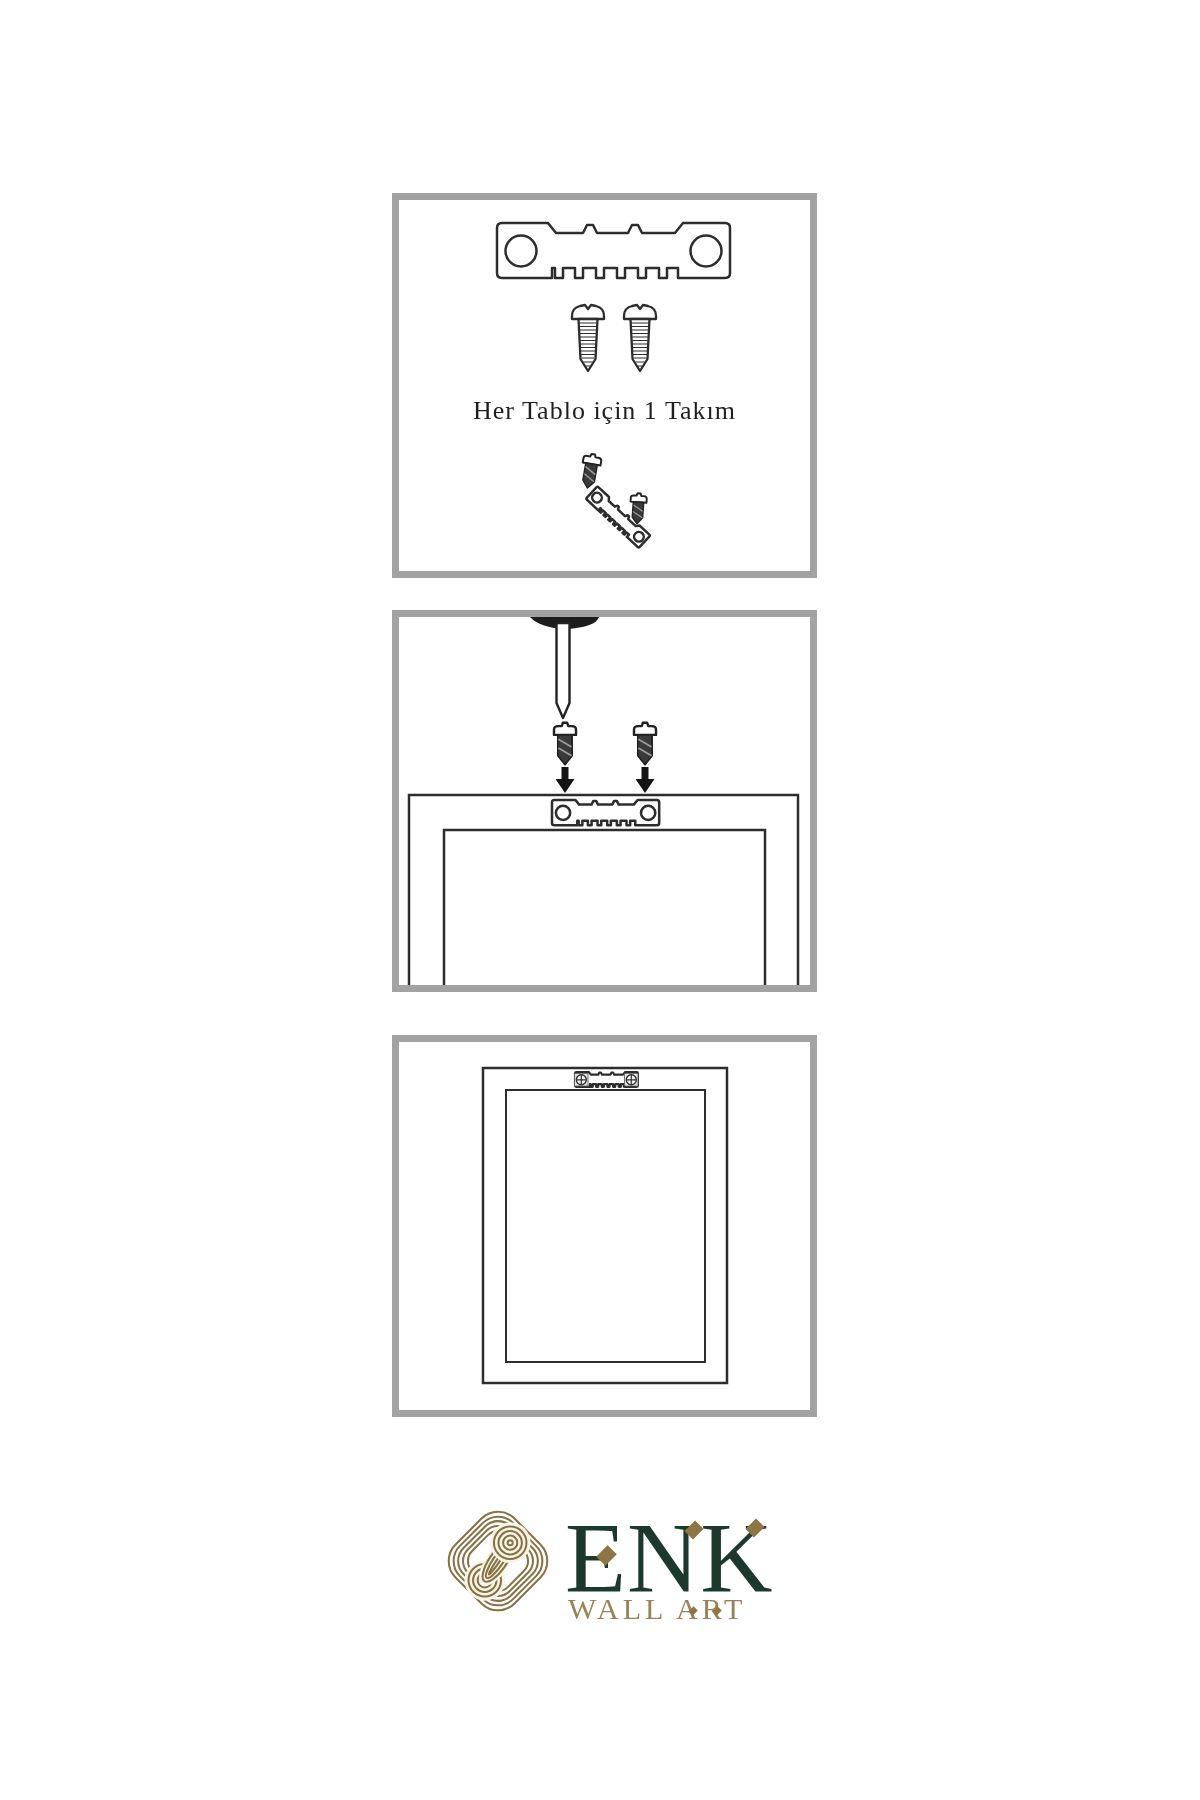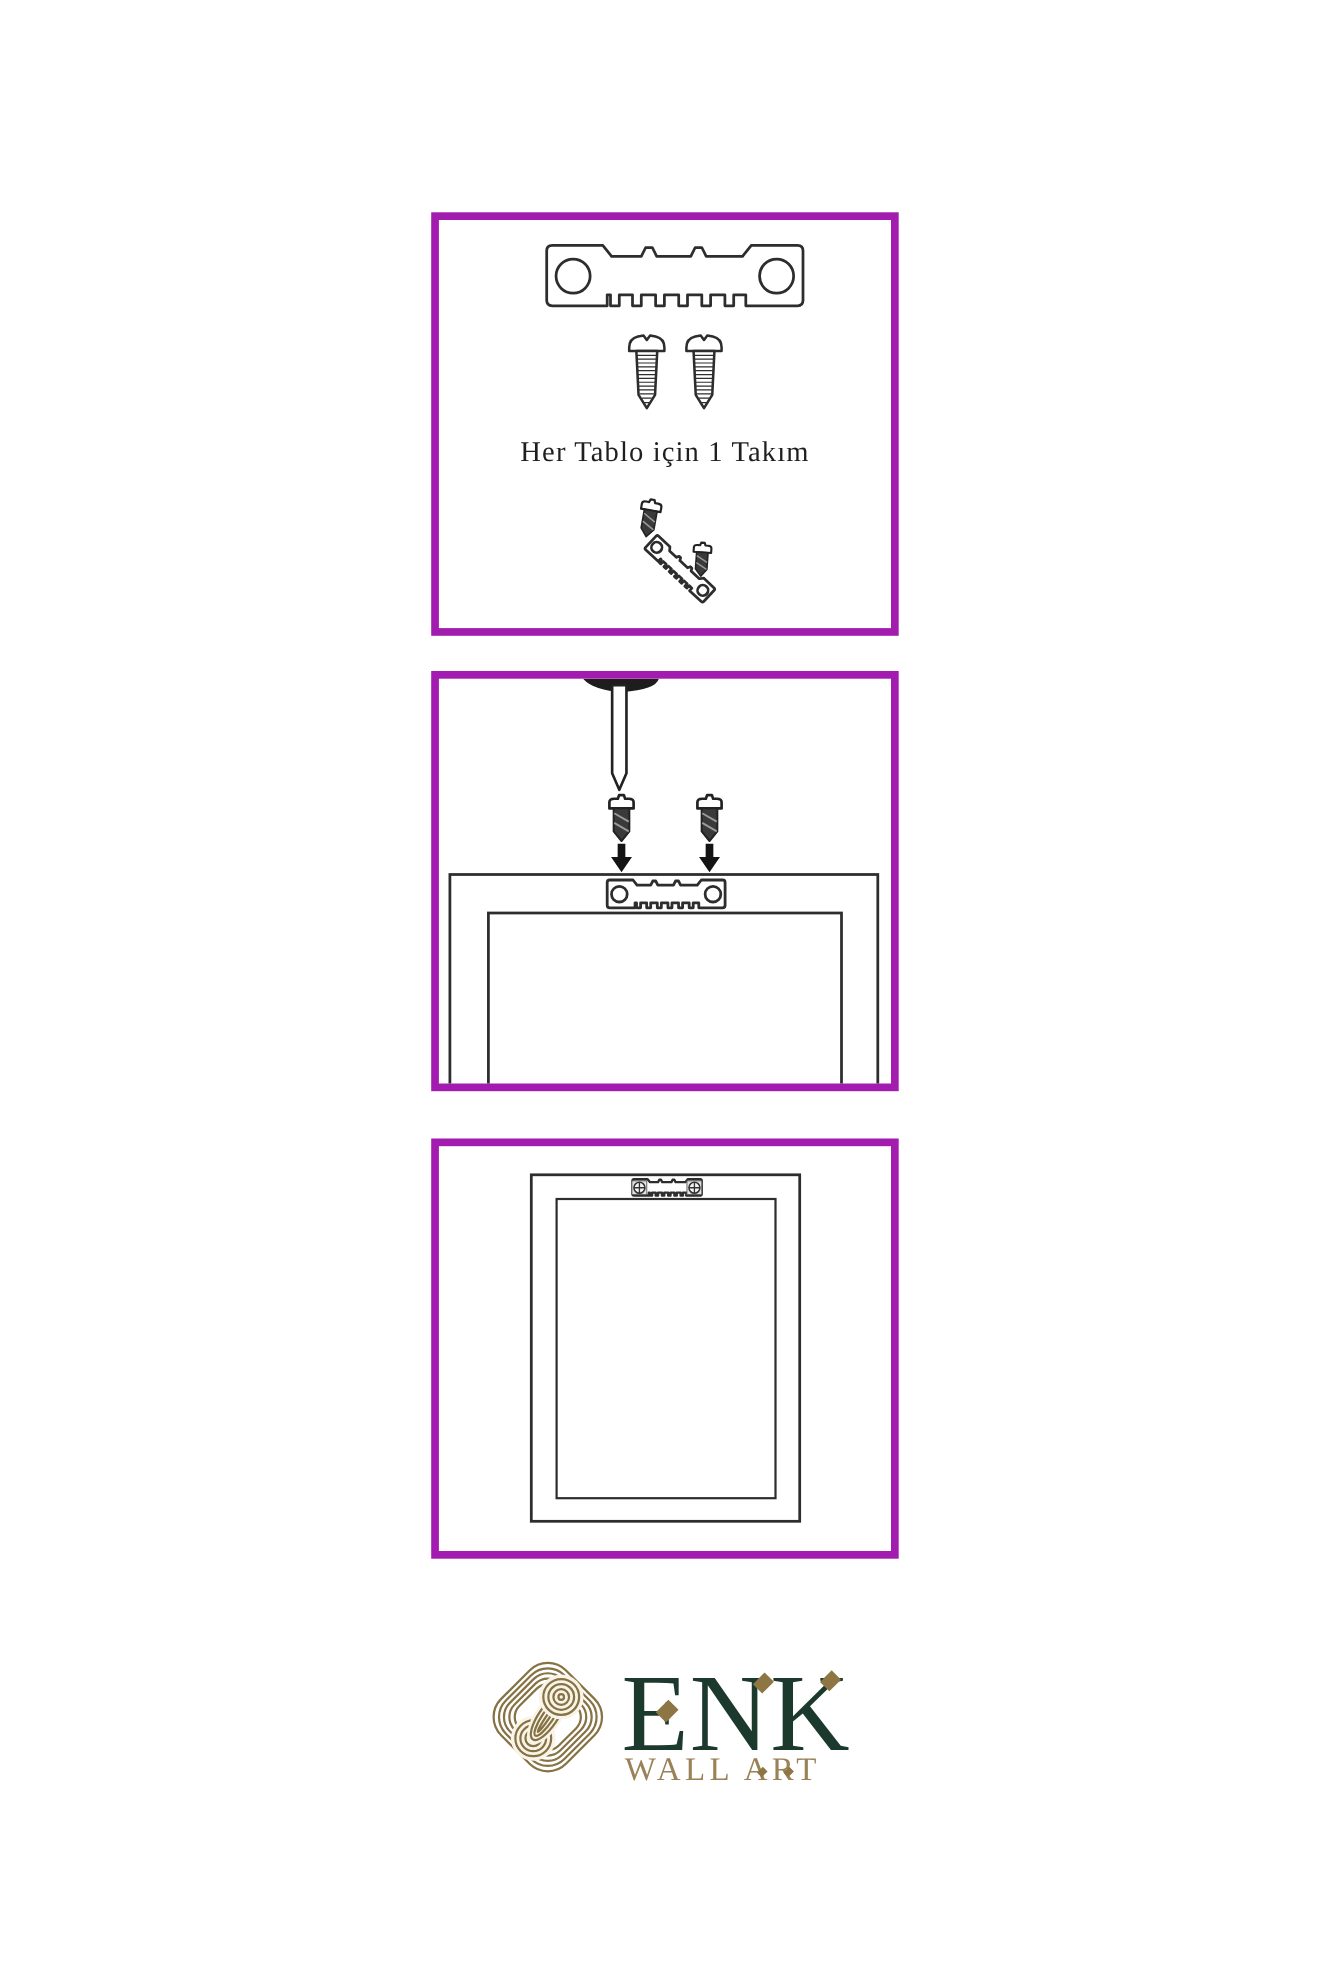--- a/index.html
+++ b/index.html
@@ -2,21 +2,21 @@
 <html><head>
 <meta charset="utf-8">
 <style>
   html,body{margin:0;padding:0;background:#ffffff;}
   .stage{
     position:relative;width:1200px;height:1800px;background:#ffffff;
     font-family:"Liberation Serif",serif;overflow:hidden;
   }
   .panel{
     position:absolute;left:392px;width:411px;background:#ffffff;
-    border:7px solid #a21caf;
+    border:7px solid #a3a3a3;
   }
   .panel-1{top:193px;height:371px;}
   .panel-2{top:610px;height:368px;}
   .panel-3{top:1035px;height:368px;}
   .panel svg{display:block;position:absolute;left:0;top:0;}
   .caption{
     position:absolute;left:0;right:0;top:196px;text-align:center;
     font-size:26px;letter-spacing:1px;color:#1f1f1f;
     font-family:"Liberation Serif",serif;
   }

